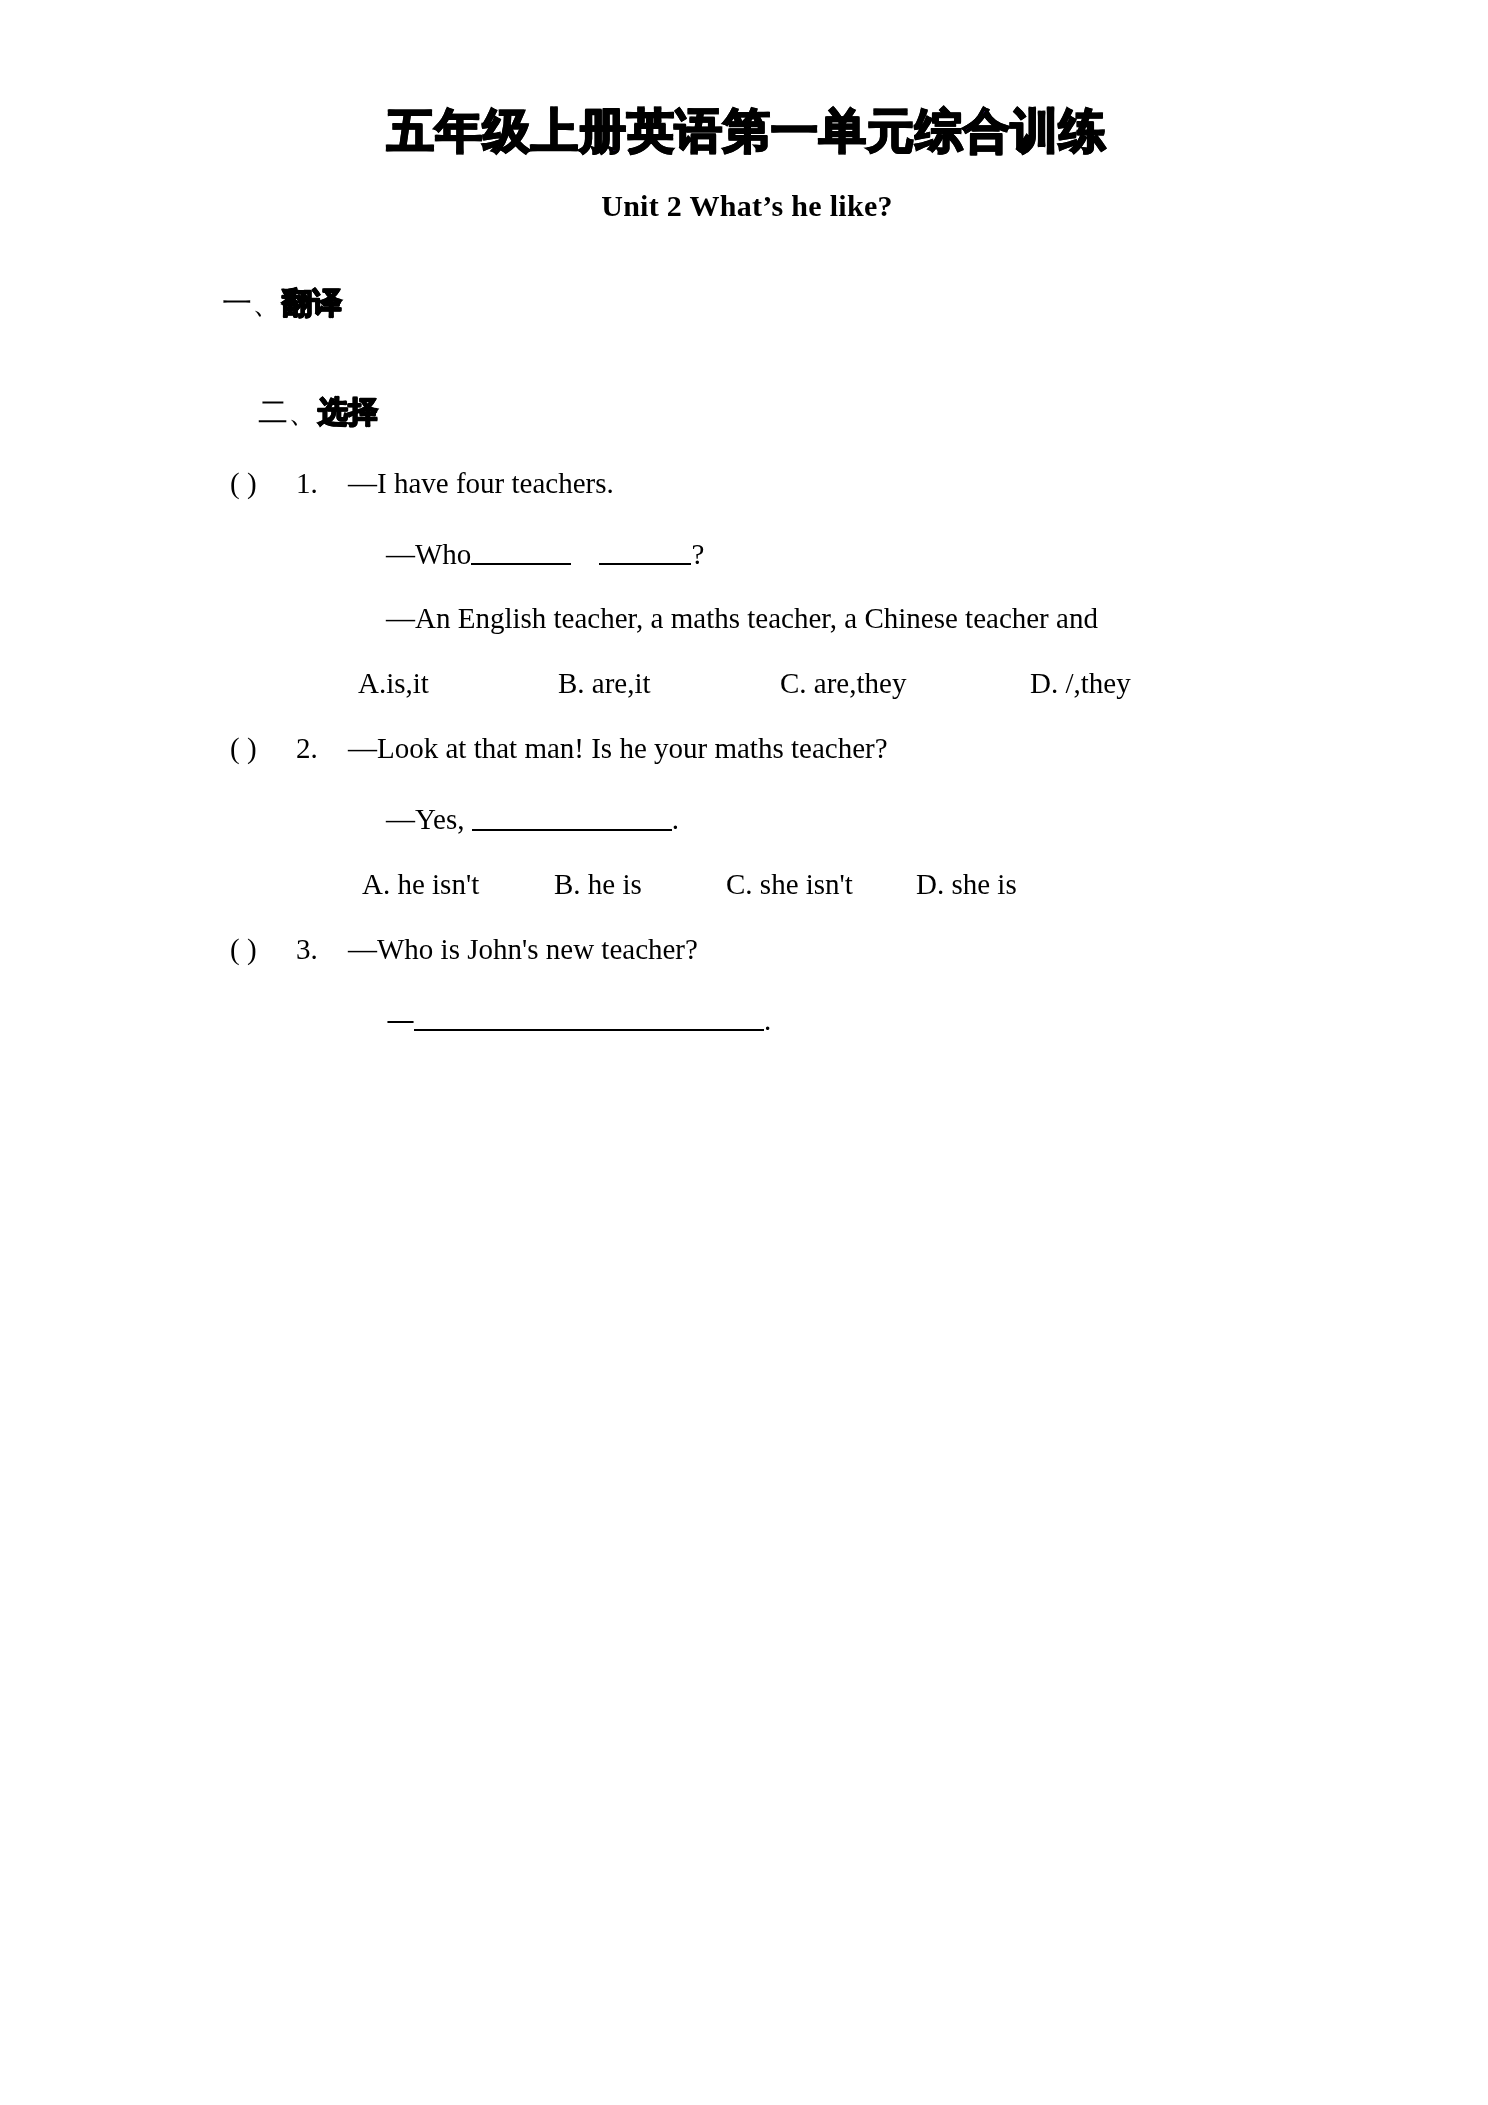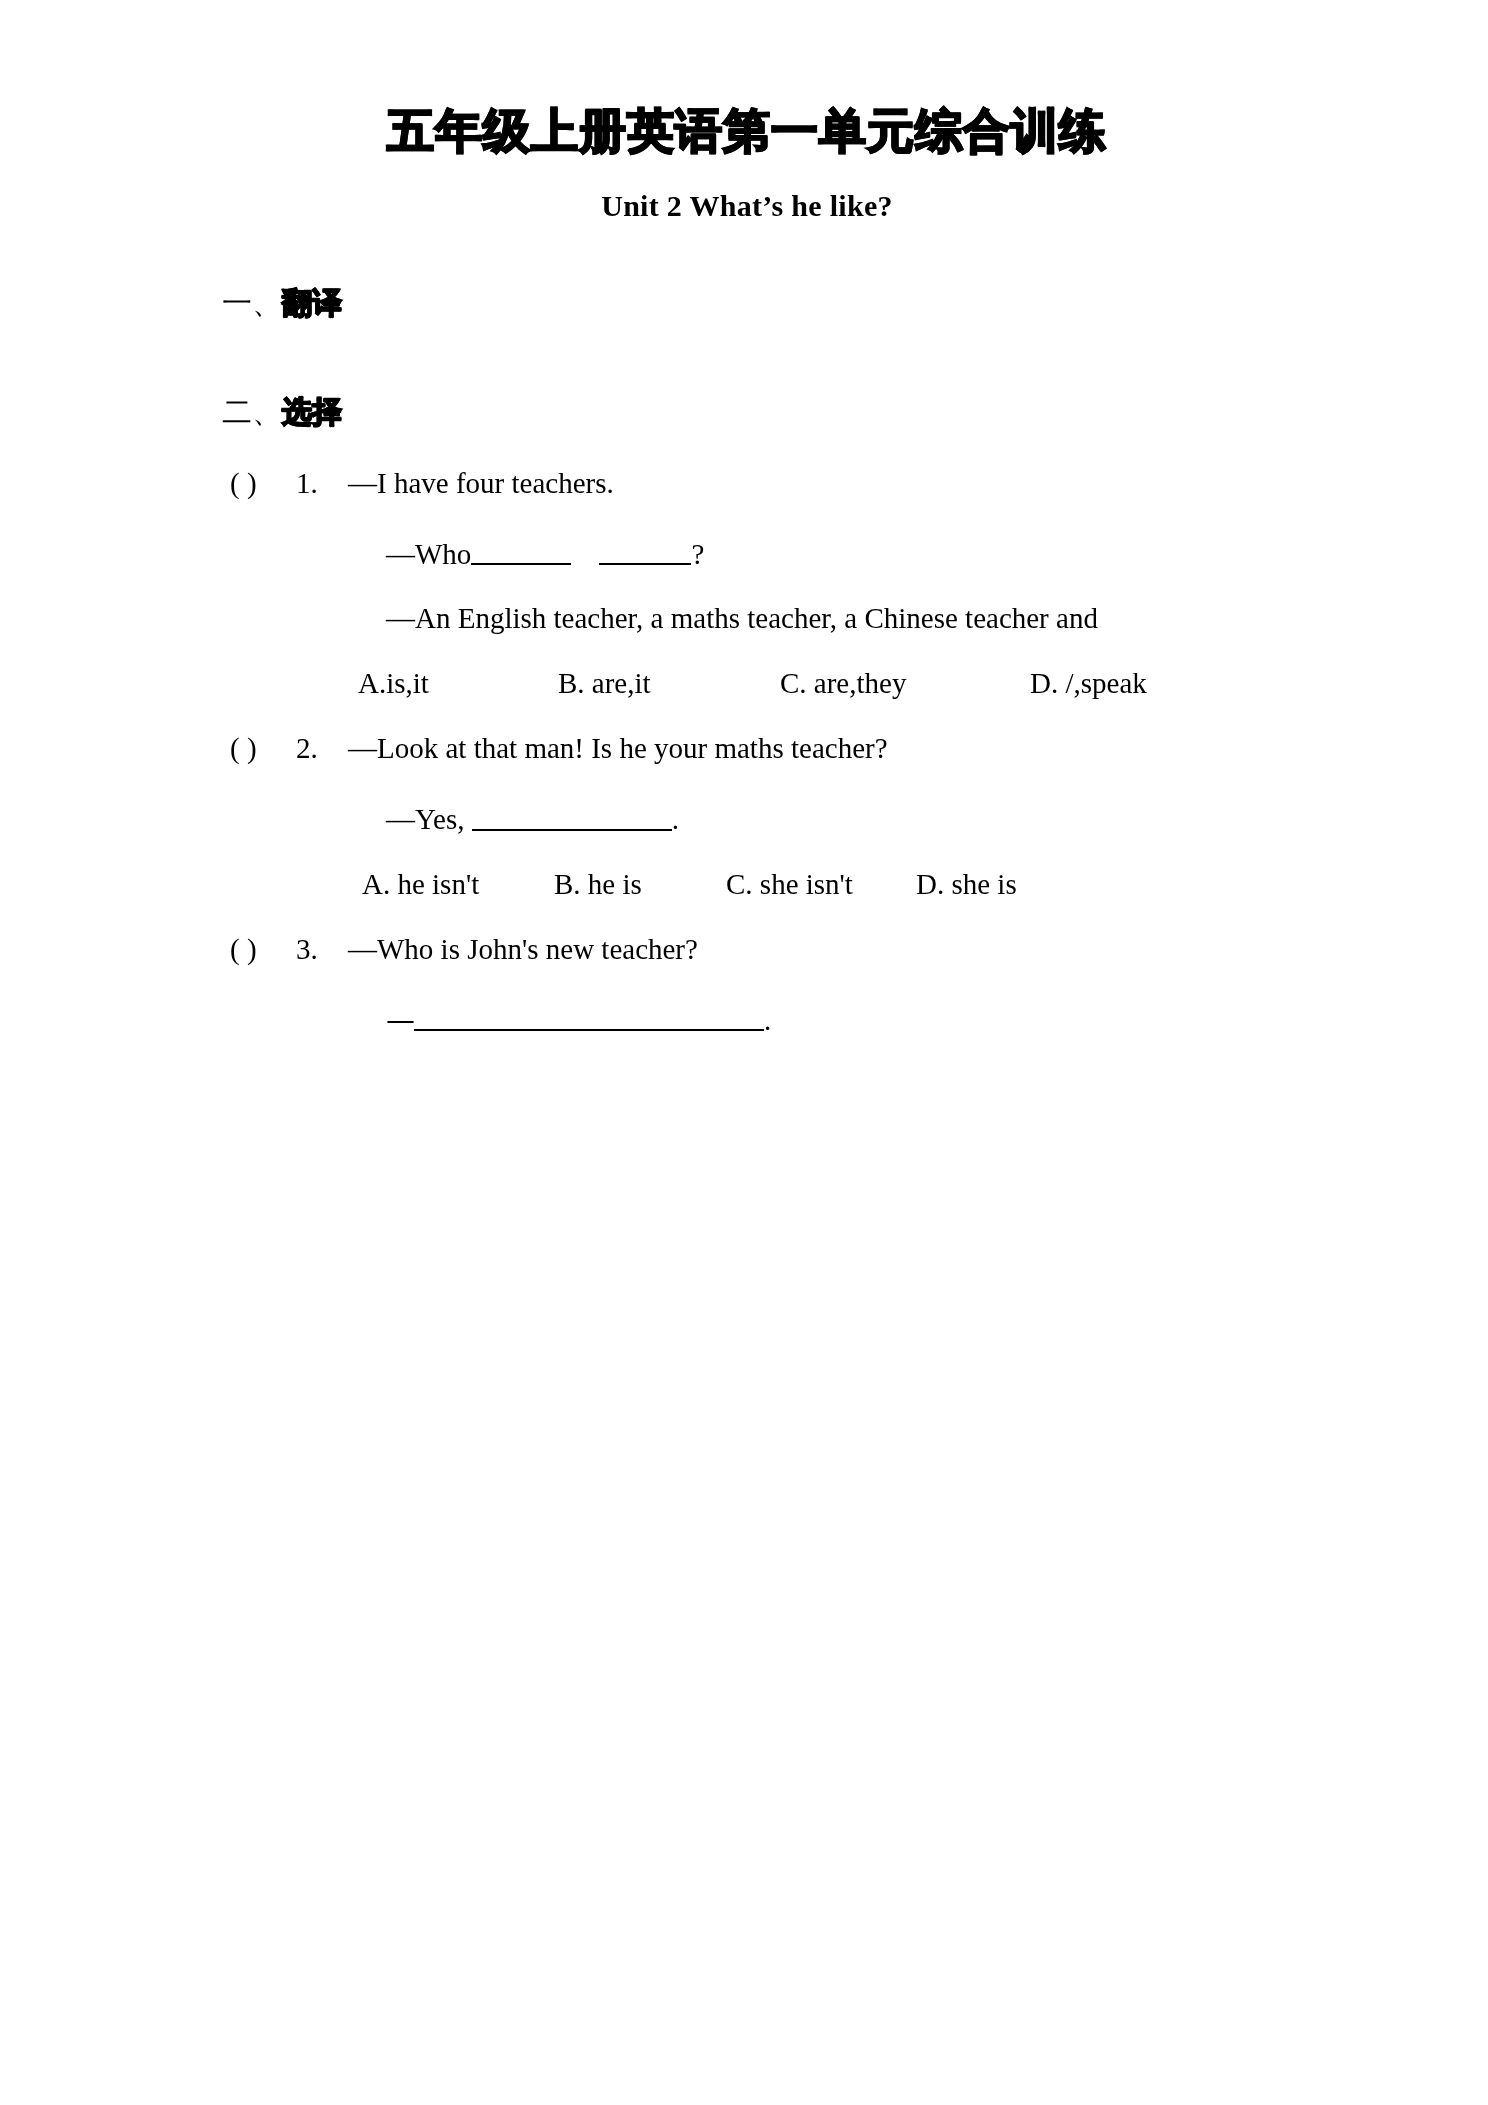--- a/index.html
+++ b/index.html
@@ -65,21 +65,21 @@
   .section-heading .word {
     font-weight: bold;
     color: #0c4a6e;
     -webkit-text-stroke: 1.5px #000000;
     text-shadow:
        0.9px 0 0 #000, -0.9px 0 0 #000,
        0 0.9px 0 #000, 0 -0.9px 0 #000;
   }
 
   .sec1-heading { padding-top: 60px; }
-  .sec2-heading { padding-top: 68px; }
+  .sec2-heading { padding-top: 68px; margin-left: 36px; }
 
   
   .vocab-list {
     list-style: none;
     margin: 0;
     padding: 0;
   }
   .vocab-item {
     font-size: 29px;
     line-height: 1;
@@ -165,21 +165,21 @@
 
 
     <div class="section-heading sec2-heading"><span class="num">二、</span><span class="word">选择</span></div>
 
     <ul class="questions">
 
       <li class="question">
         <div class="q-head"><span class="q-paren">(     )</span><span class="q-num">1.</span><span>—I have four teachers.</span></div>
         <div class="q-line indent2"><span>—Who</span><span class="blank b-who1"></span><span class="blank b-who2"></span><span>?</span></div>
         <div class="q-line indent2"><span>—An English teacher, a maths teacher, a Chinese teacher and</span></div>
-        <div class="q-options" style="padding-left:128px;"><span class="opt" style="width:200px;">A.is,it</span><span class="opt" style="width:222px;">B. are,it</span><span class="opt" style="width:250px;">C. are,they</span><span class="opt">D. /,speak</span></div>
+        <div class="q-options" style="padding-left:128px;"><span class="opt" style="width:200px;">A.is,it</span><span class="opt" style="width:222px;">B. are,it</span><span class="opt" style="width:250px;">C. are,they</span><span class="opt">D. /,they</span></div>
       </li>
 
       <li class="question">
         <div class="q-head"><span class="q-paren">(     )</span><span class="q-num">2.</span><span>—Look at that man! Is he your maths teacher?</span></div>
         <div class="q-line indent2"><span>—Yes,</span>&nbsp;<span class="blank b-yes"></span><span>.</span></div>
         <div class="q-options" style="padding-left:132px;"><span class="opt" style="width:192px;">A. he isn't</span><span class="opt" style="width:172px;">B. he is</span><span class="opt" style="width:190px;">C. she isn't</span><span class="opt">D. she is</span></div>
       </li>
 
       <li class="question">
         <div class="q-head"><span class="q-paren">(     )</span><span class="q-num">3.</span><span>—Who is John's new teacher?</span></div>

